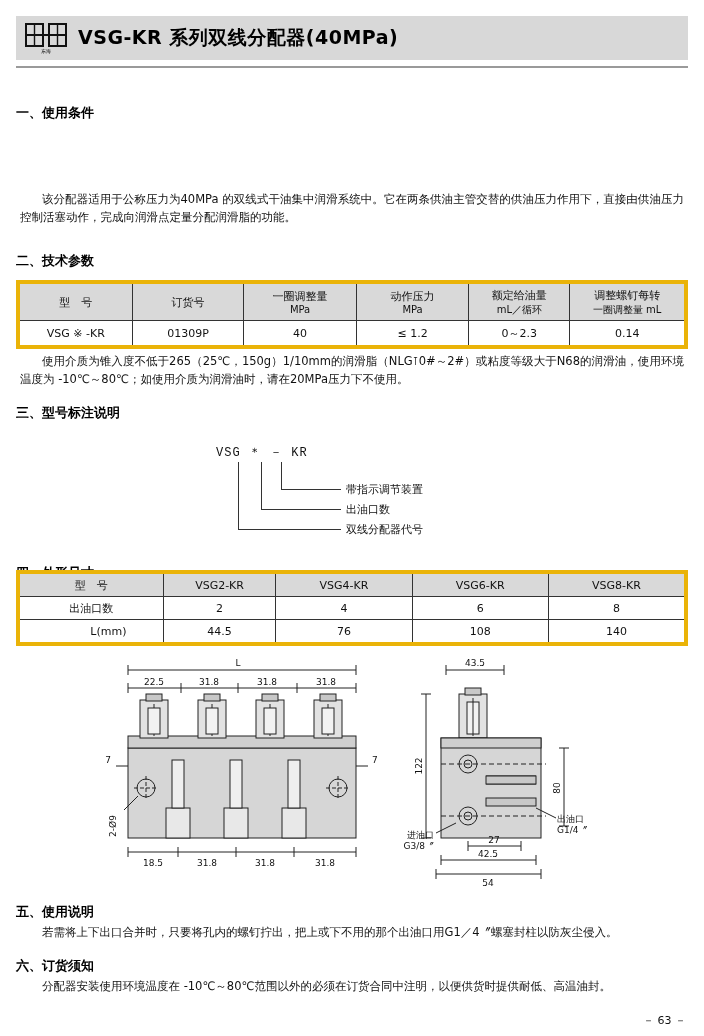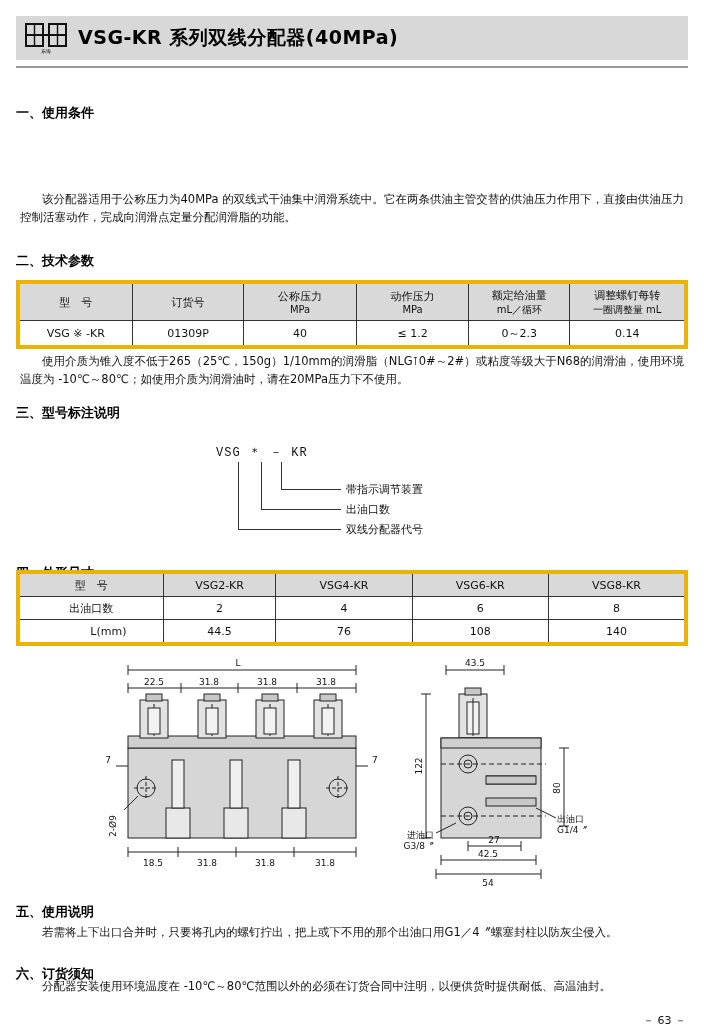--- a/index.html
+++ b/index.html
@@ -104,21 +104,21 @@
   <table class="tbl" style="left:16px;top:280px;width:672px;">
     <tbody>
         <tr>
       <td class="hd" style="width:112px;height:32px;">
         <div>型　号</div>
       </td>
       <td class="hd" style="width:110px;">
         <div>订货号</div>
       </td>
       <td class="hd" style="width:112px;">
-        <div>公称压力</div>
+        <div>一圈调整量</div>
         <div class="sub">MPa</div>
       </td>
       <td class="hd" style="width:112px;margin-top:30px;">
         <div>动作压力</div>
         <div class="sub">MPa</div>
       </td>
       <td class="hd" style="width:100px;">
         <div>额定给油量</div>
         <div class="sub">mL／循环</div>
       </td>
@@ -332,17 +332,17 @@
         <text x="418" y="201" text-anchor="end">G3/8〞</text>
         <text x="541" y="174" text-anchor="start">出油口</text>
         <text x="541" y="185" text-anchor="start">G1/4〞</text>
       </g>
     </svg>
   </div>
 
   <div class="sec" style="left:16px;top:903px;">五、使用说明</div>
   <div class="para indent" style="left:20px;top:923px;width:664px;">若需将上下出口合并时，只要将孔内的螺钉拧出，把上或下不用的那个出油口用G1／4〞螺塞封柱以防灰尘侵入。</div>
 
-  <div class="sec" style="left:16px;top:957px;margin-top:8px;">六、订货须知</div>
+  <div class="sec" style="left:16px;top:957px;">六、订货须知</div>
   <div class="para indent" style="left:20px;top:977px;width:664px;">分配器安装使用环境温度在 -10℃～80℃范围以外的必须在订货合同中注明，以便供货时提供耐低、高温油封。</div>
 
   <div class="footer">－ 63 －</div>
 </div>
 
 </body></html>

